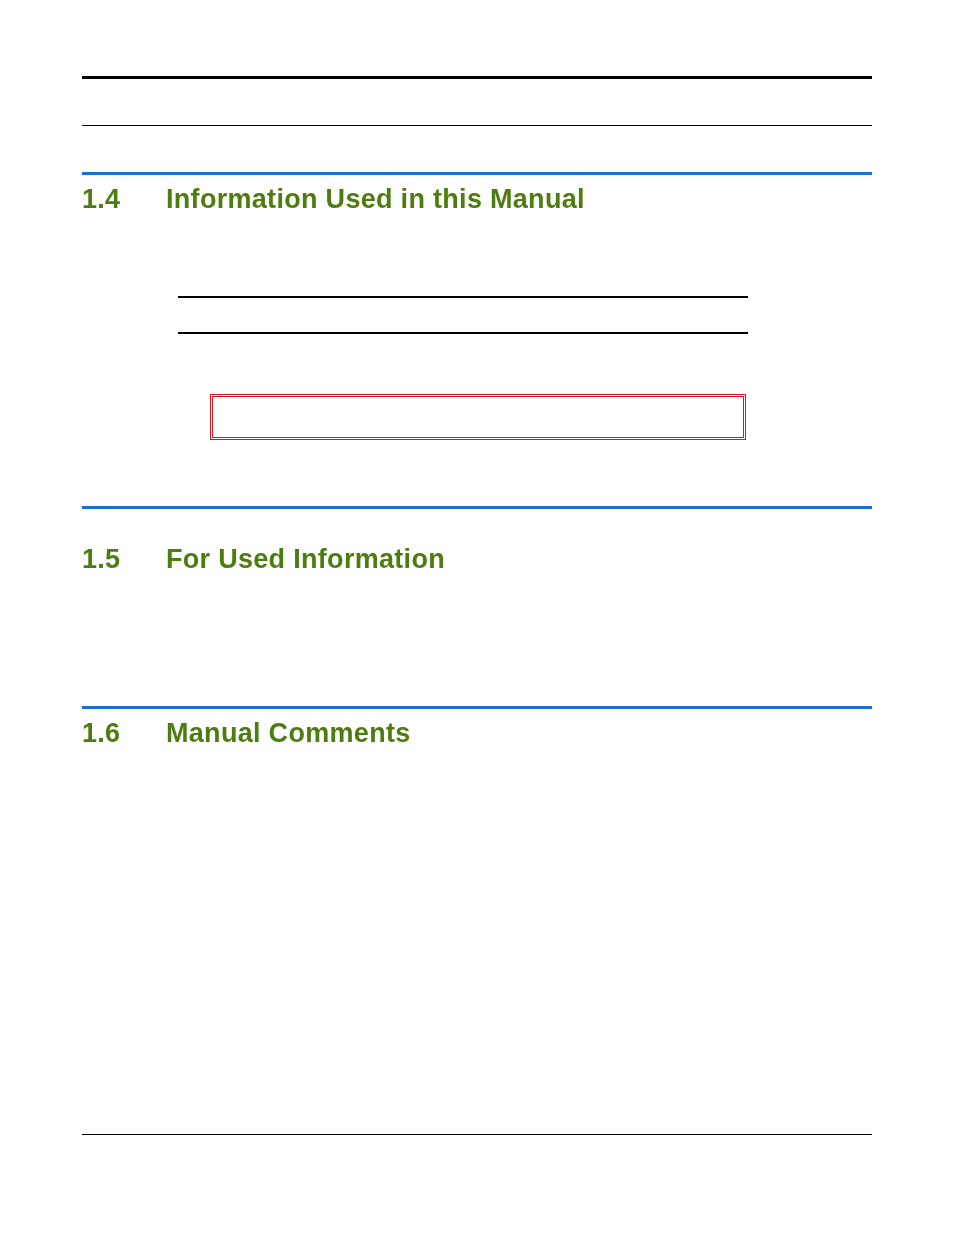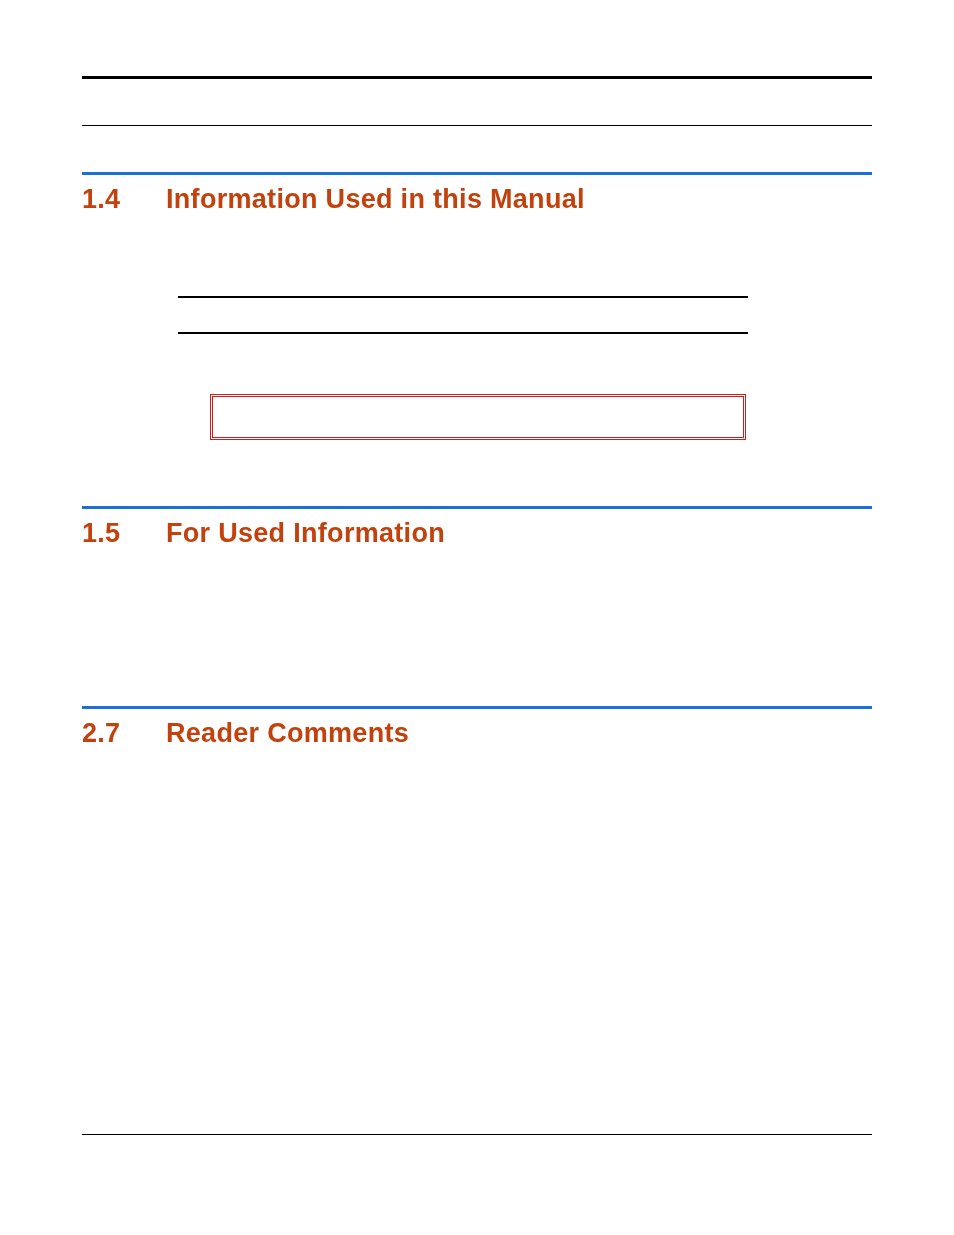--- a/index.html
+++ b/index.html
@@ -31,21 +31,21 @@
   }
   .section-heading {
     position: absolute;
     left: 82px;
     right: 82px;
     display: flex;
     gap: 28px;
     font-weight: 700;
     font-size: 27px;
     letter-spacing: 0.3px;
-    color: #c2410c;
+    color: #4d7c0f;
   }
   .section-number { min-width: 56px; }
   .note-rule {
     position: absolute;
     border-top: 2px solid #000;
   }
   .warning-box {
     position: absolute;
     border: 3px double #d11a1a;
     background: #fff;
@@ -71,25 +71,25 @@
     <span class="section-number">1.4</span>
     <span>Information Used in this Manual</span>
   </div>
 
   <div class="note-rule" style="left:178px; width:570px; top:296px;"></div>
   <div class="note-rule" style="left:178px; width:570px; top:332px;"></div>
 
   <div class="warning-box" style="left:210px; top:394px; width:536px; height:46px;"></div>
 
   <div class="section-rule" style="top:506px;"></div>
-  <div class="section-heading" style="top:518px;">
+  <div class="section-heading" style="top:544px;">
     <span class="section-number">1.5</span>
     <span>For Used Information</span>
   </div>
 
   <div class="section-rule" style="top:706px;"></div>
   <div class="section-heading" style="top:718px;">
-    <span class="section-number">2.7</span>
-    <span>Reader Comments</span>
+    <span class="section-number">1.6</span>
+    <span>Manual Comments</span>
   </div>
 
   <div class="bottom-rule"></div>
 </div>
 
 </body></html>

